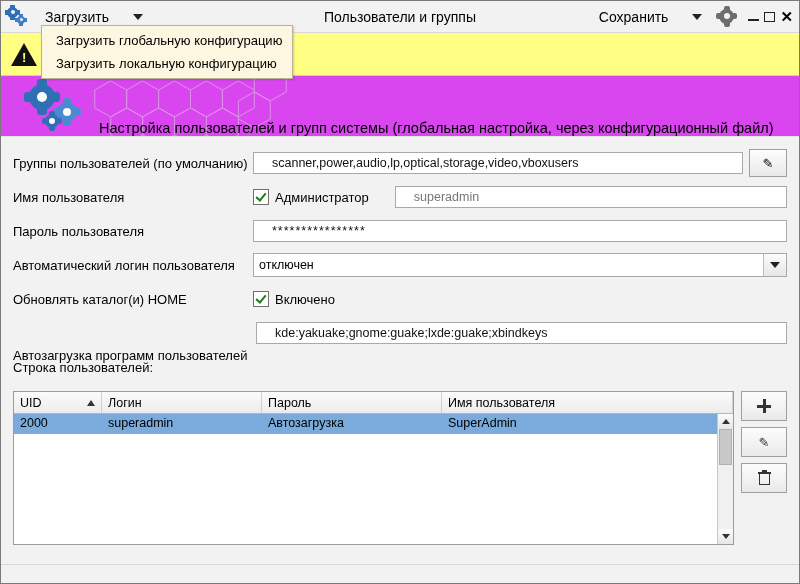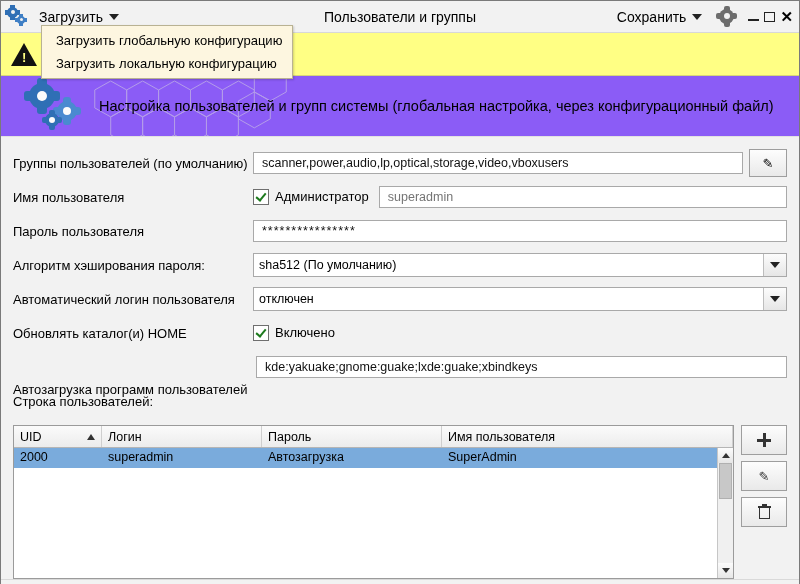--- a/index.html
+++ b/index.html
@@ -59,23 +59,23 @@
   .g2::before { width: 12px; height: 4px; left: -2px; top: 2px; background:#3f7fc5;}
   .g2::after { width: 4px; height: 12px; left: 2px; top: -2px; background:#3f7fc5;}
   .hole {
     position: absolute;
     border-radius: 50%;
     background: #f2f2f2;
   }
   .menu-btn {
     display: flex;
     align-items: center;
-    gap: 6px;
+    gap: 24px;
     padding: 3px 8px;
-    margin-left: 0;
+    margin-left: 6px;
     cursor: default;
     font-size: 14px;
   }
   .caret-down {
     width: 0; height: 0;
     border-left: 5px solid transparent;
     border-right: 5px solid transparent;
     border-top: 6px solid #222;
   }
   .title-center {
@@ -160,24 +160,24 @@
     color: #ffff84;
     font-weight: bold;
     font-size: 13px;
     line-height: 1;
   }
   .warn-text { font-size: 13px; }
 
   
   .headerstrip {
     height: 60px;
-    background: #8b5cf6;
+    background: #d946ef;
     border-bottom: 1px solid #e2e2e2;
     display: flex;
-    align-items: center;
+    align-items: flex-end;
     flex: none;
     position: relative;
     overflow: hidden;
   }
   .hex-bg {
     position: absolute;
     inset: 0;
     opacity: 0.5;
   }
   .big-gears {
@@ -211,21 +211,21 @@
   }
   .lbl.wide { width: 243px; margin-top: 44px; }
   input.txt, .fakeinput {
     flex: 1;
     height: 22px;
     box-sizing: border-box;
     border: 1px solid #a9a9a9;
     background: #fff;
     font-family: "Liberation Sans", sans-serif;
     font-size: 12.5px;
-    padding: 2px 8px;
+    padding: 2px 18px;
     color: #111;
     outline: none;
     min-width: 0;
   }
   .fakeinput {
     display: flex;
     align-items: center;
     overflow: hidden;
     white-space: nowrap;
   }
@@ -252,23 +252,23 @@
   .chk.checked::after {
     content: "";
     width: 4px; height: 8px;
     border: solid #1d7a1d;
     border-width: 0 2px 2px 0;
     transform: rotate(40deg);
     margin-bottom: 2px;
   }
   .chk-wrap {
     display: flex;
-    align-items: flex-start;
+    align-items: center;
     font-size: 13px;
-    margin-right: 10px;
+    margin-right: 26px;
     flex: none;
   }
   .combo {
     flex: 1;
     height: 24px;
     box-sizing: border-box;
     border: 1px solid #a9a9a9;
     background: #fff;
     display: flex;
     align-items: center;
@@ -537,29 +537,20 @@
       <input class="txt" placeholder="superadmin" style="">
     </div>
 
     <div class="row">
       <div class="lbl">Пароль пользователя</div>
       <div class="fakeinput">
         <span class="password-dots">****************</span>
       </div>
     </div>
 
-    <div class="row">
-      <div class="lbl">Алгоритм хэширования пароля:</div>
-      <div class="combo">
-        <span>sha512 (По умолчанию)</span>
-        <span class="arrow-box">
-            <span class="arrow-dn"></span>
-          </span>
-      </div>
-    </div>
 
     <div class="row">
       <div class="lbl">Автоматический логин пользователя</div>
       <div class="combo">
         <span>отключен</span>
         <span class="arrow-box">
             <span class="arrow-dn"></span>
           </span>
       </div>
     </div>

